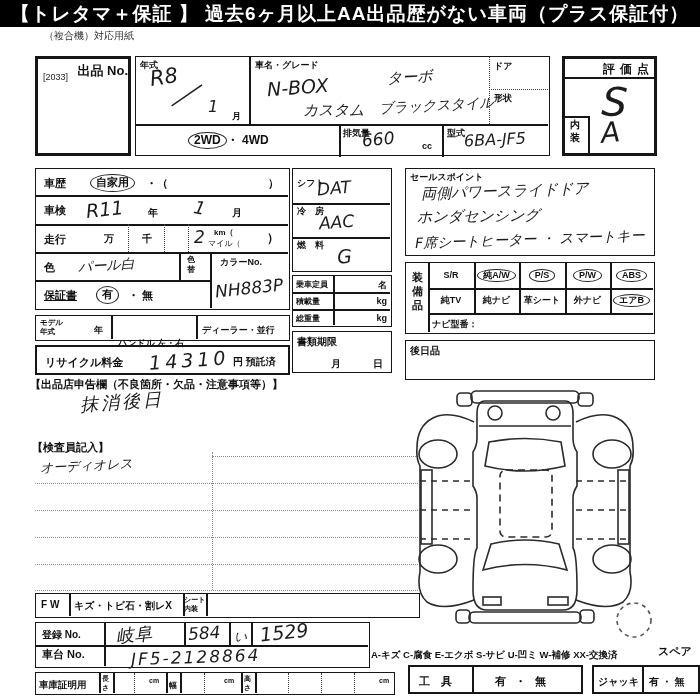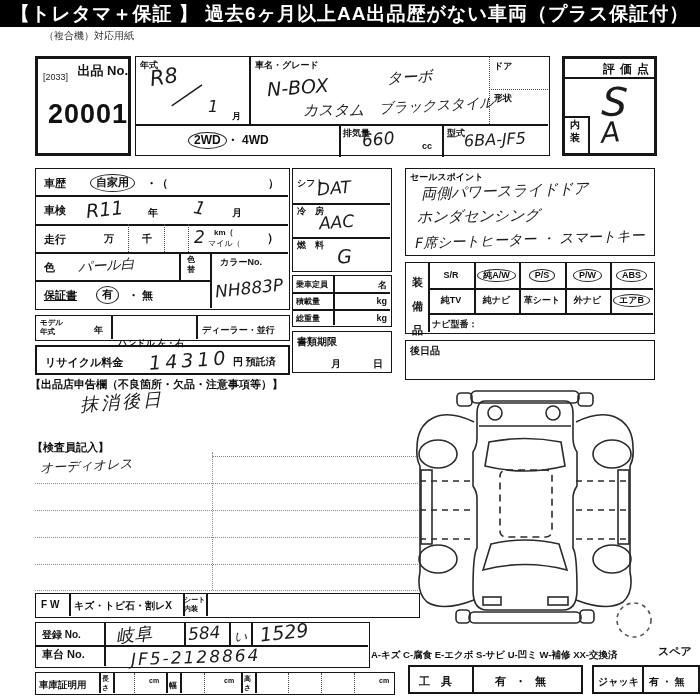--- a/index.html
+++ b/index.html
@@ -28,21 +28,20 @@
 </style>
 </head>
 <body>
 
 <div class="banner">【トレタマ＋保証 】 過去6ヶ月以上AA出品歴がない車両（プラス保証付）</div>
 <div class="lbl" style="left:44px;top:29px;font-size:10px;font-weight:normal;color:#333;">（複合機）対応用紙</div>
 
 <div class="box thick" style="left:35px;top:56px;width:96px;height:100px;">
   <div class="lbl ctr" style="left:0;top:3px;width:100%;font-size:13px;">出品 No.</div>
   <div class="abs" style="left:5px;top:13px;font-size:9px;color:#222;">[2033]</div>
-  <div class="lbl ctr" style="left:0;top:40px;width:100%;font-size:27px;letter-spacing:1px;">20001</div>
 </div>
 
 <div class="box" style="left:135px;top:56px;width:415px;height:100px;">
   <div class="hline" style="left:0;top:67px;width:412px;"></div>
   <div class="vline" style="left:113px;top:0;height:67px;"></div>
   <div class="dotv" style="left:353px;top:0;height:67px;"></div>
   <div class="doth" style="left:353px;top:32px;width:59px;"></div>
   <div class="vline" style="left:203px;top:67px;height:33px;"></div>
   <div class="vline" style="left:306px;top:67px;height:33px;"></div>
 
@@ -154,21 +153,21 @@
 </div>
 
 <div class="box" style="left:292px;top:331px;width:100px;height:42px;">
   <div class="lbl" style="left:4px;top:3px;font-size:10px;">書類期限</div>
   <div class="lbl" style="left:38px;top:25px;font-size:10px;">月</div>
   <div class="lbl" style="left:80px;top:25px;font-size:10px;">日</div>
 </div>
 
 <div class="box" style="left:405px;top:262px;width:250px;height:72px;">
   <div class="vline" style="left:22px;top:0;height:69px;"></div>
-  <div class="stack" style="left:6px;top:7px;width:12px;font-size:11px;line-height:24px;">装備品</div>
+  <div class="stack" style="left:6px;top:7px;width:12px;font-size:11px;line-height:14px;">装備品</div>
   <div class="hline" style="left:22px;top:25px;width:225px;"></div>
   <div class="hline" style="left:22px;top:50px;width:225px;"></div>
   <div class="vline" style="left:68px;top:0;height:50px;"></div>
   <div class="vline" style="left:113px;top:0;height:50px;"></div>
   <div class="vline" style="left:159px;top:0;height:50px;"></div>
   <div class="vline" style="left:204px;top:0;height:50px;"></div>
 
   <div class="eqcell" style="left:22px;top:0;width:46px;"><span>S/R</span></div>
   <div class="eqcell" style="left:68px;top:0;width:45px;"><span class="circ">純A/W</span></div>
   <div class="eqcell" style="left:113px;top:0;width:46px;"><span class="circ">P/S</span></div>

